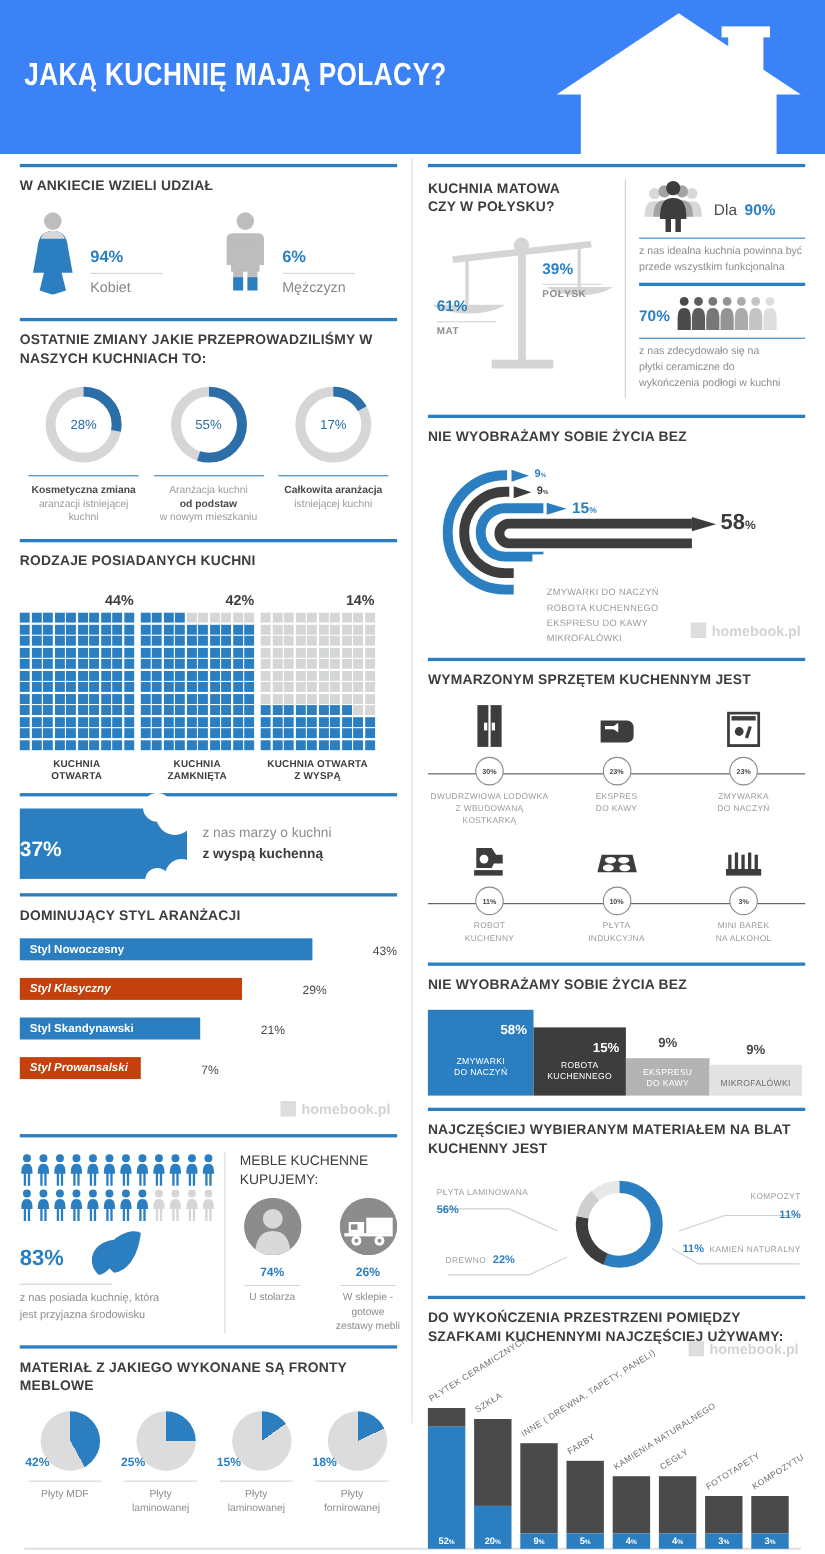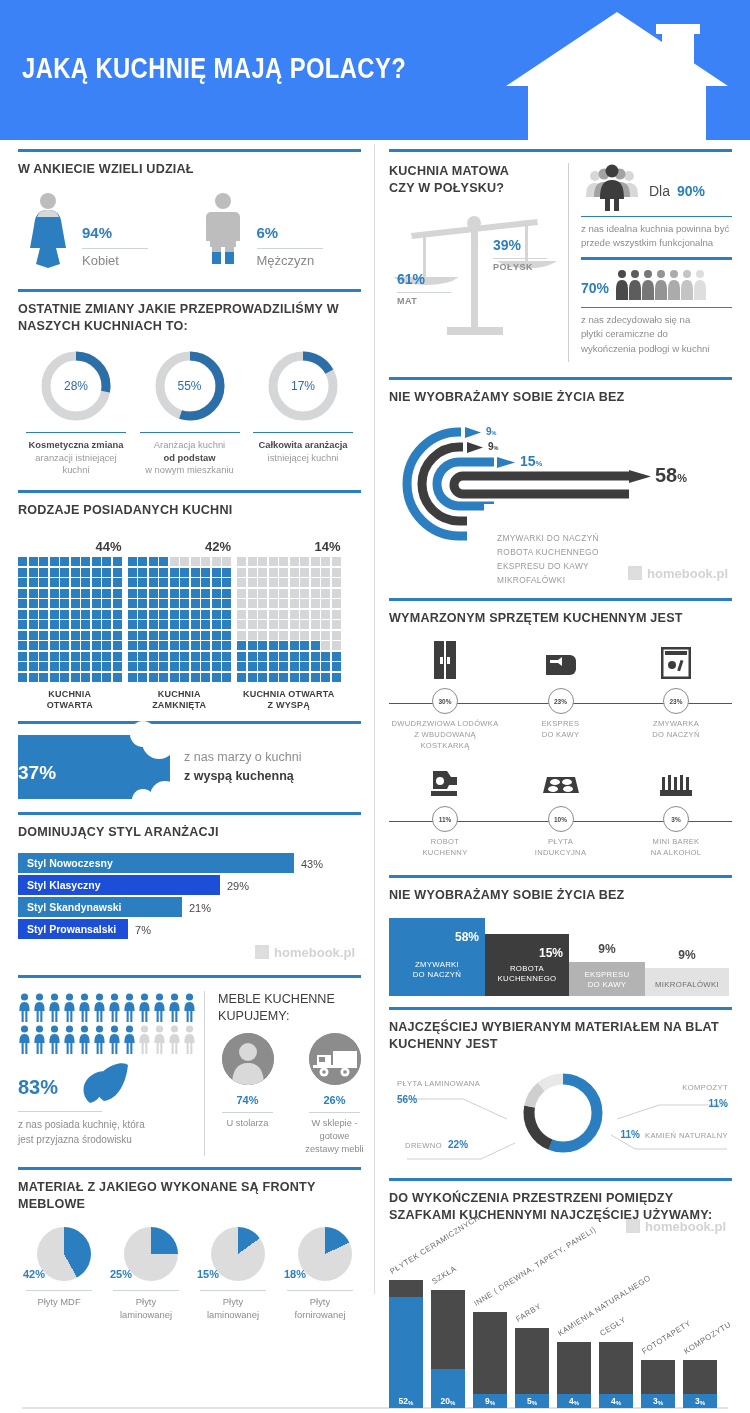--- a/index.html
+++ b/index.html
@@ -86,25 +86,25 @@
     display:flex; align-items:center;
   }
   .cloud .cnum { color:#fff; font-size:34px; font-weight:bold; padding-left:0; line-height:1; }
   .cloud .cnum span { font-size:19px; }
   .cloud-puff { position:absolute; background:#fff; border-radius:50%; }
   .cloud-txt { font-size:12.5px; line-height:1.5; color:#8d8d8d; }
   .cloud-txt b { color:#3d3d3d; }
 
   
   .sbar-wrap { padding:4px 0 2px; }
-  .sbar-row { display:flex; align-items:center; margin-bottom:2px; height:20px; }
+  .sbar-row { display:flex; align-items:center; margin-bottom:16px; height:20px;gap:48px; }
   .sbar { height:20px; display:flex; align-items:center; padding-left:9px;
           color:#fff; font-size:10.5px; font-weight:bold; white-space:nowrap; }
   .sbar.b { background:#2b7fc1; }
-  .sbar.d { background:#1d4ed8; }
+  .sbar.d { background:#c2410c;font-style:italic; }
   .sbar-val { font-size:17px; color:#4a4a4a; padding-left:7px; font-weight:normal; }
   .sbar-val span { font-size:11px; }
 
   
   .eco-wrap { display:flex; padding:4px 0 2px; }
   .eco-left { width:196px; padding-right:8px; }
   .eco-right { width:160px; padding-left:13px; border-left:1px solid #d5d5d5; }
   .ppl-rows { padding:2px 0 4px; }
   .ppl-row { display:flex; gap:2px; margin-bottom:2px; }
   .eco-num { font-size:33px; font-weight:bold; color:#2b7fc1; line-height:1; }

